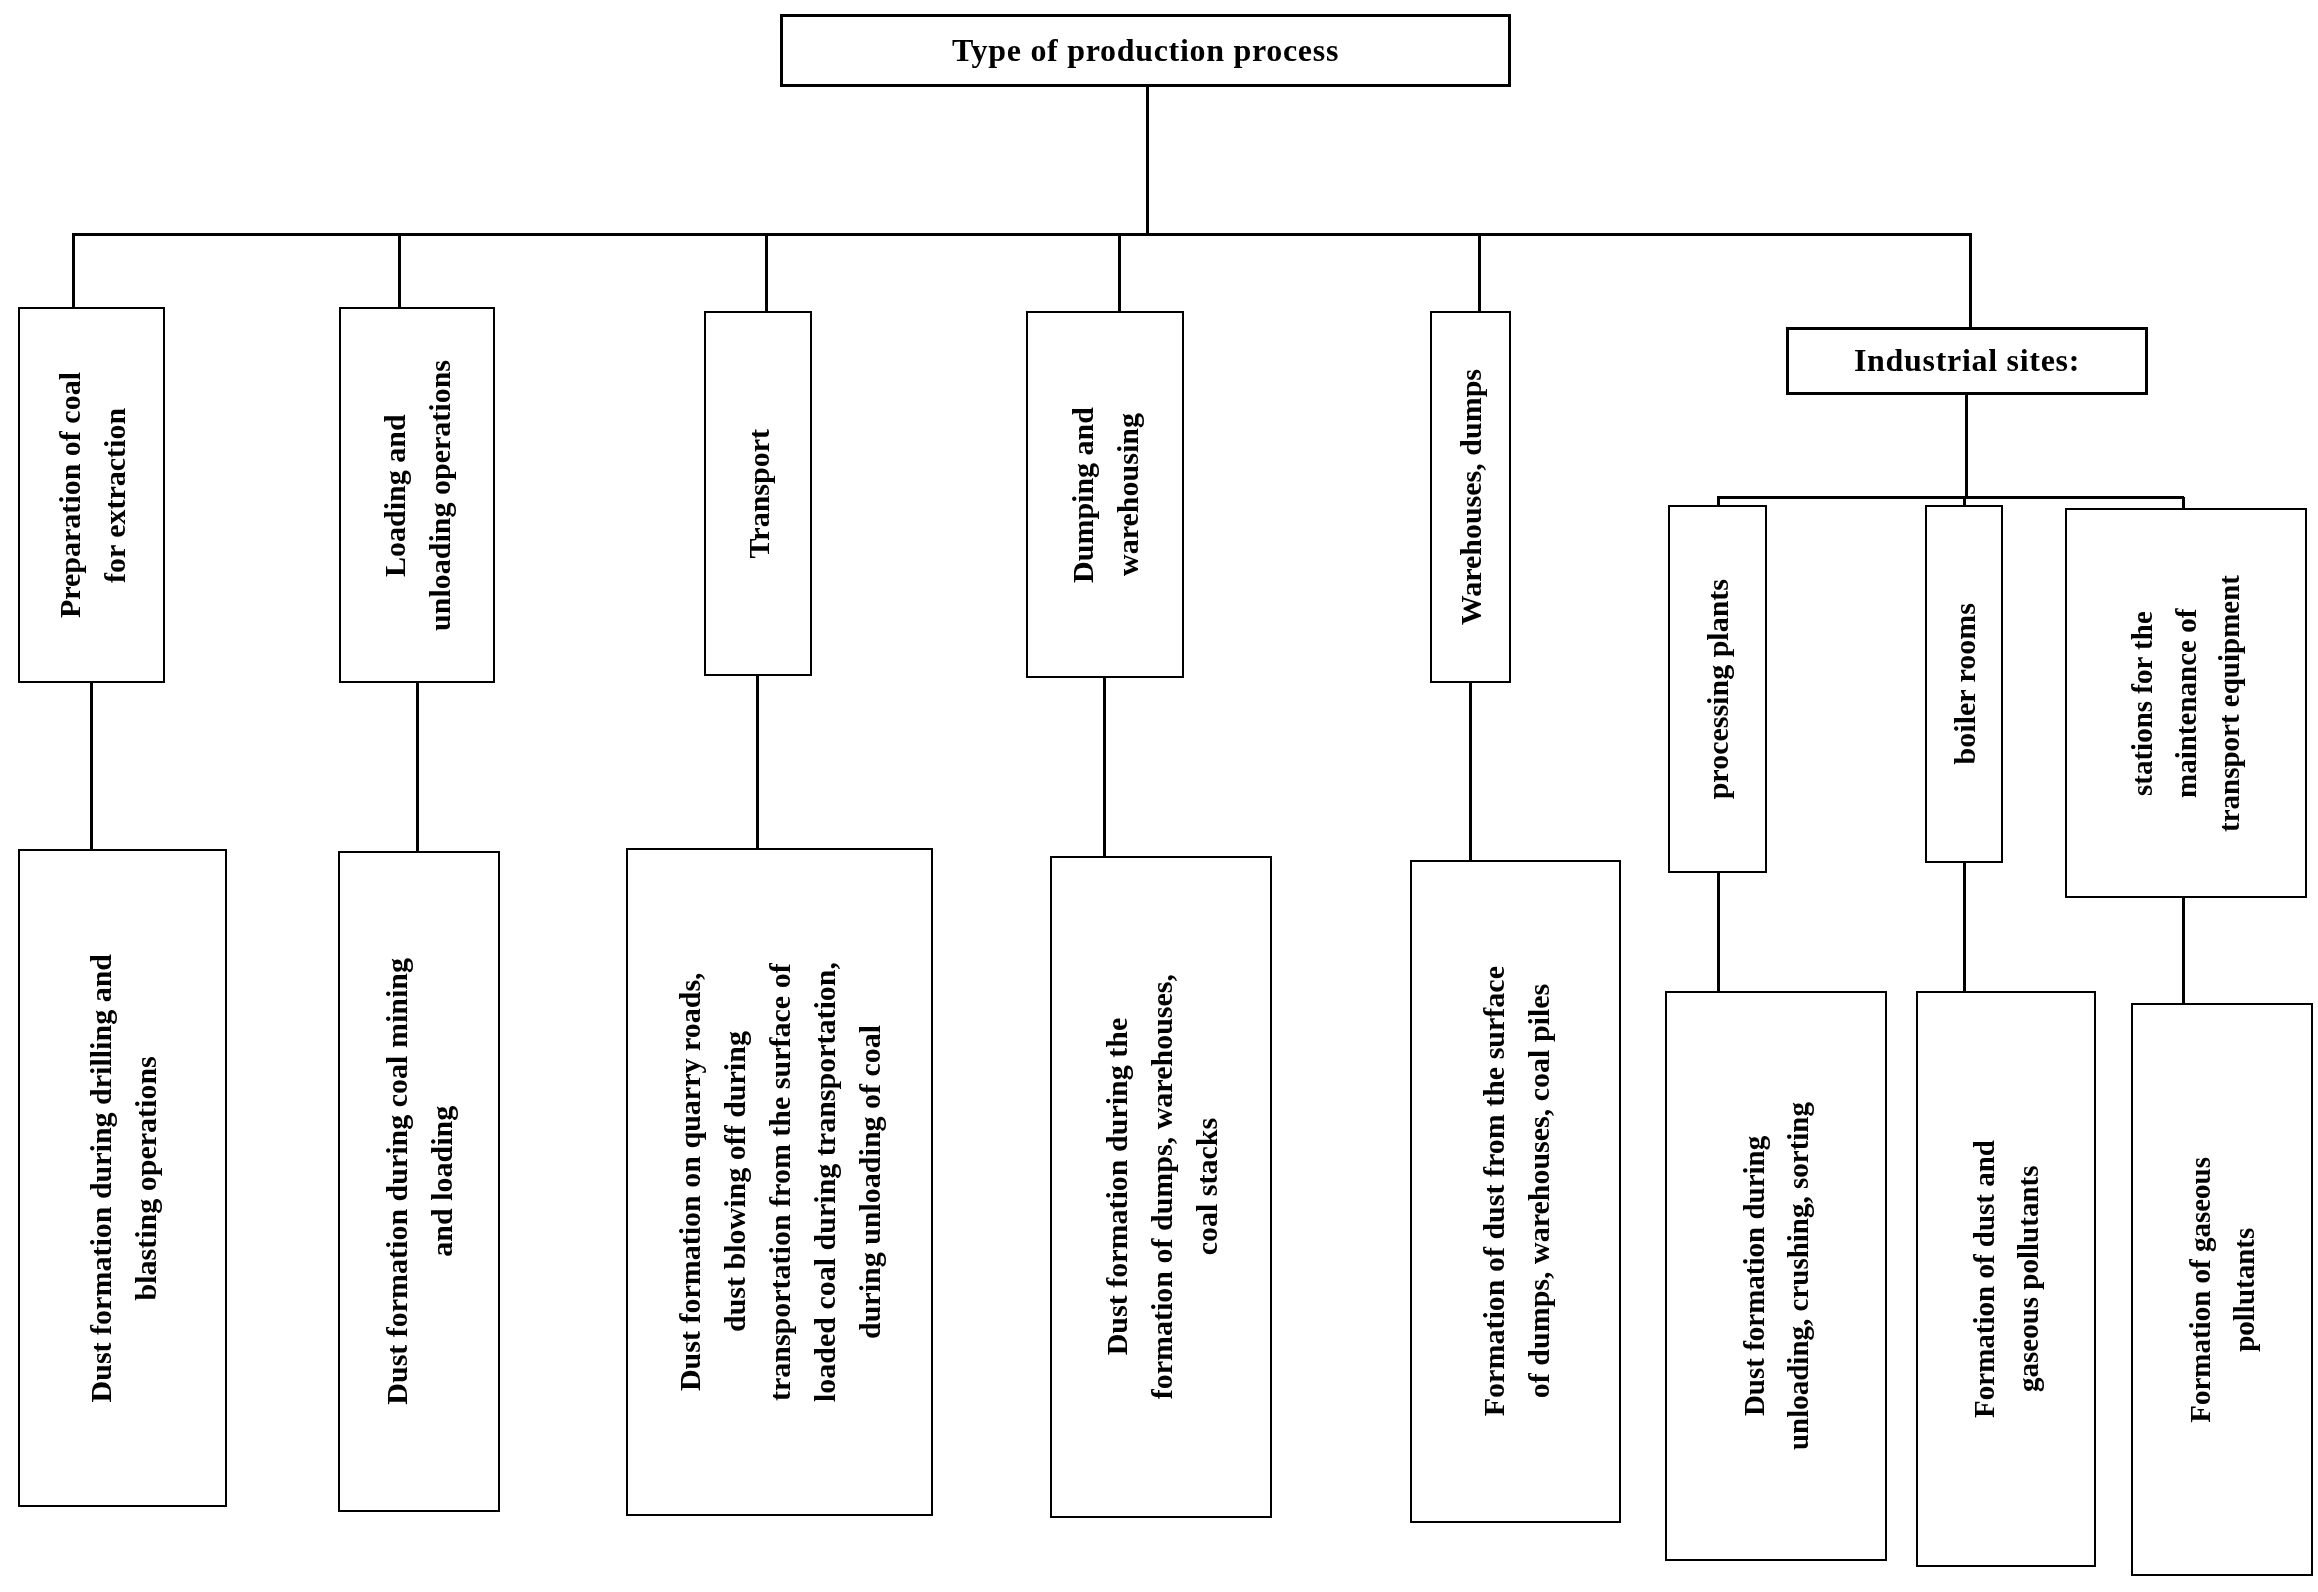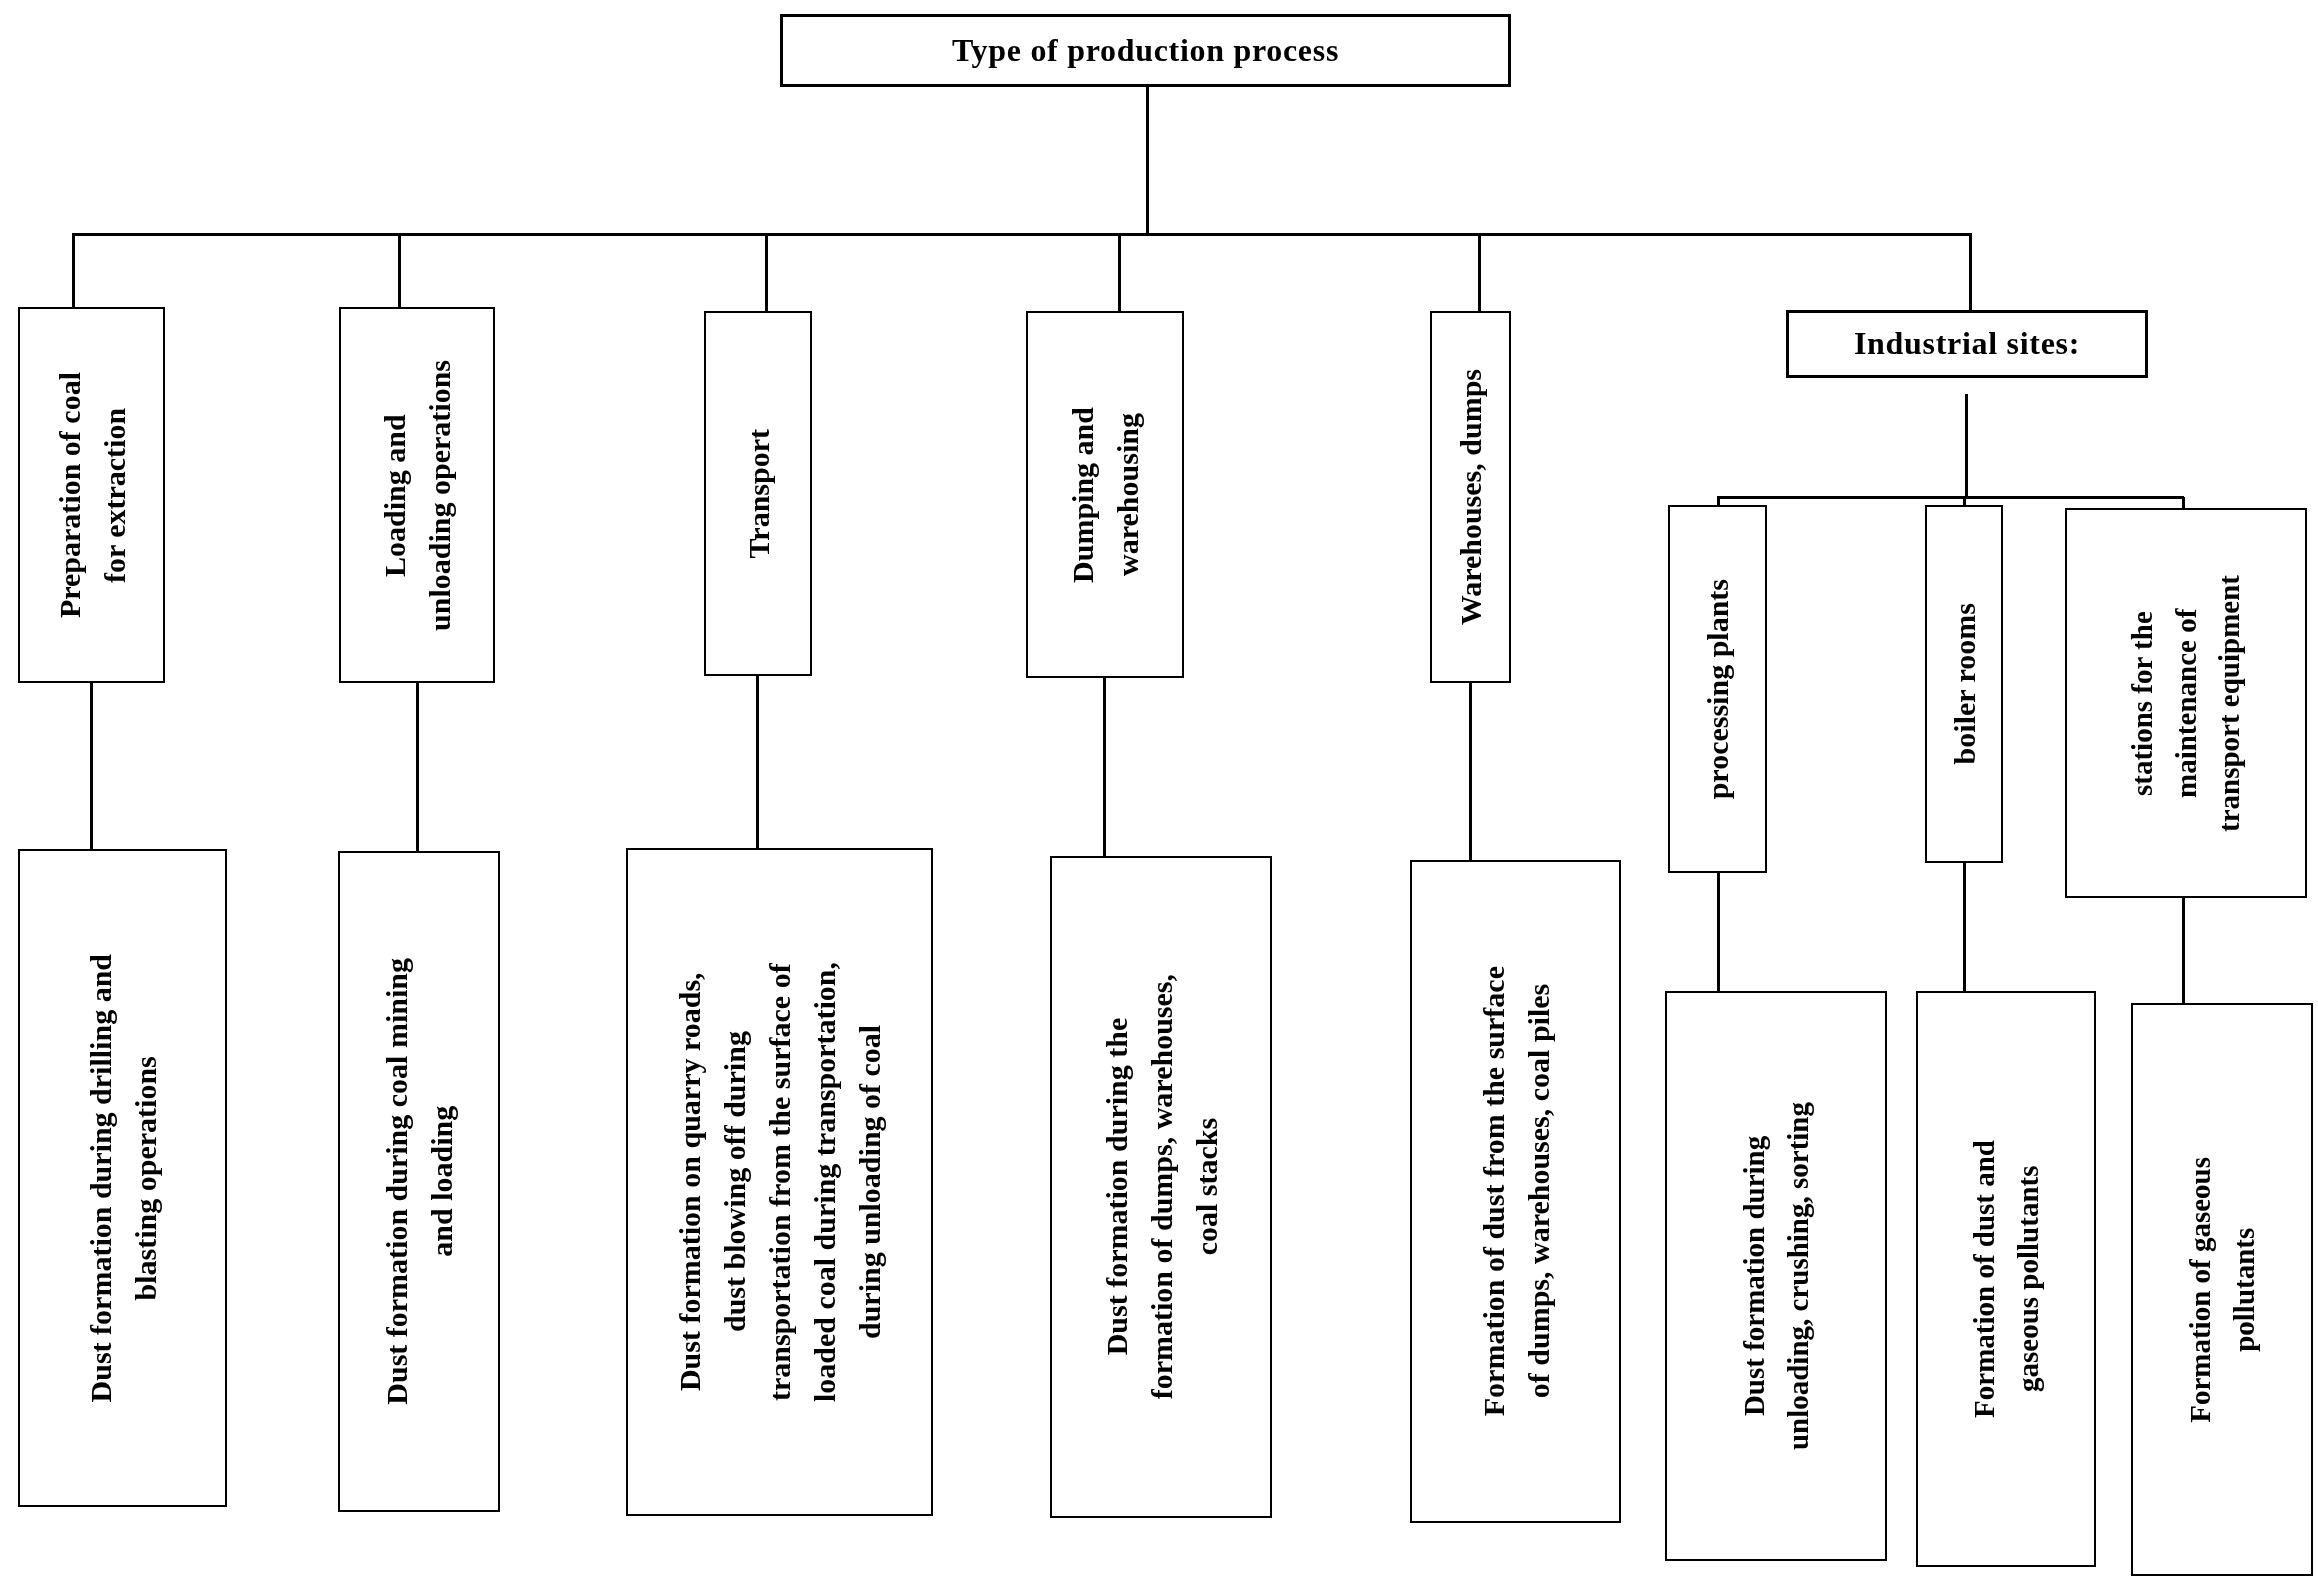--- a/index.html
+++ b/index.html
@@ -67,21 +67,21 @@
   #c-l5{left:1469px;top:682px;width:2.8px;height:180px;}
 
   
   #n-b1d{left:18px;  top:849px;width:209px;height:658px;}
   #n-b2d{left:338px; top:851px;width:162px;height:661px;}
   #n-b3d{left:626px; top:848px;width:307px;height:668px;}
   #n-b4d{left:1050px;top:856px;width:222px;height:662px;}
   #n-b5d{left:1410px;top:860px;width:211px;height:663px;}
 
   
-  #n-ind    {left:1786px;top:310px;width:362px;height:68px;}
+  #n-ind    {left:1786px;top:327px;width:362px;height:68px;}
   #c-istub  {left:1965px;top:394px;width:2.8px;height:105px;}
   #c-rail2  {left:1717px;top:496px;width:467px;height:2.8px;}
   #c-s1{left:1717px;top:497px;width:2.8px;height:9.7px;}
   #c-s2{left:1963px;top:497px;width:2.8px;height:9.7px;}
   #c-s3{left:2182px;top:497px;width:2.8px;height:11.7px;}
 
   #n-s1h{left:1668px;top:505px;width:99px;height:368px;}
   #n-s2h{left:1925px;top:505px;width:78px;height:358px;}
   #n-s3h{left:2065px;top:508px;width:242px;height:390px;}
   #n-s3h .vtext{font-size:29px;}

